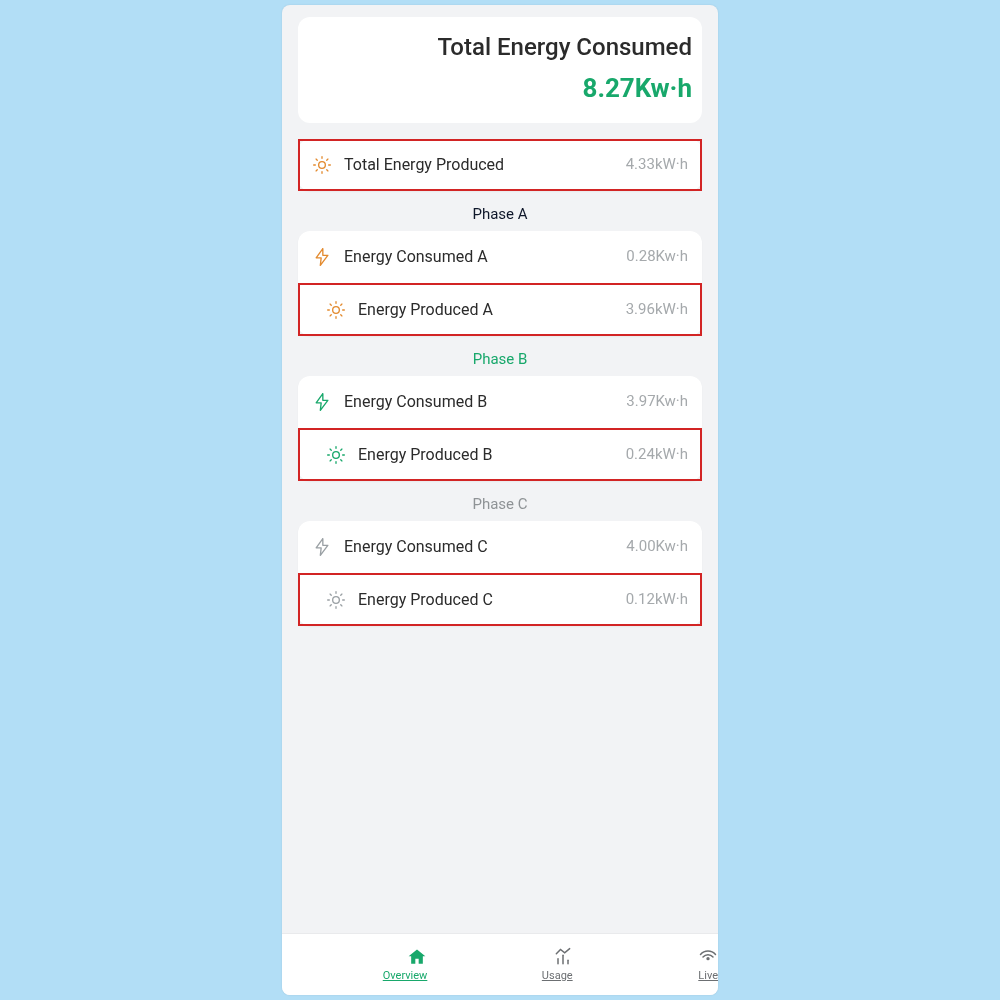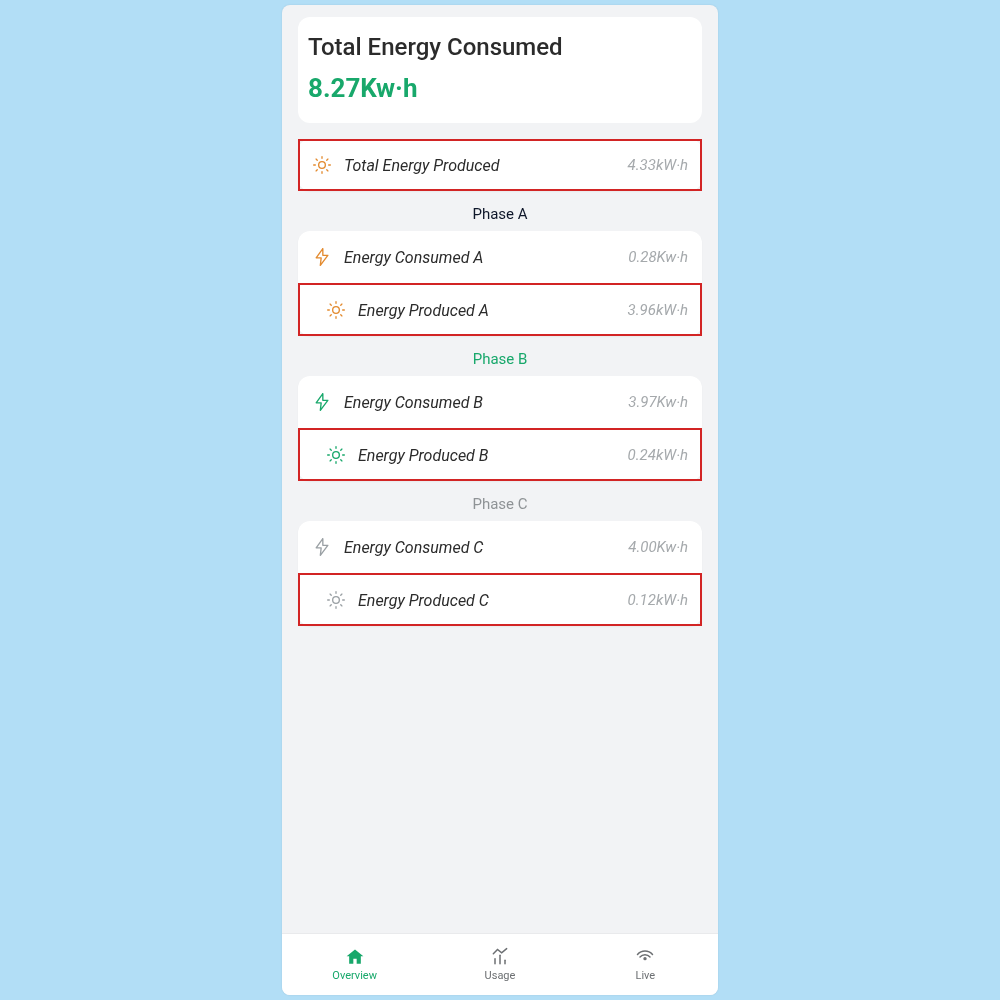--- a/index.html
+++ b/index.html
@@ -24,21 +24,21 @@
   }
   .scroll {
     flex: 1;
     overflow: hidden;
     padding: 12px 16px 0 16px;
   }
   .header-card {
     background: #fff;
     border-radius: 12px;
     padding: 16px 10px 20px 10px;
-    text-align: left;
+    text-align: right;
     margin-bottom: 16px;
   }
   .header-title {
     font-size: 24px;
     color: #2b2b2b;
     font-weight: 500;
   }
   .header-value {
     font-size: 26px;
     color: #18a86b;
@@ -54,24 +54,23 @@
   .section-title.green { color: #18a86b; }
   .section-title.gray { color: #8f9396; }
   .card {
     background: #fff;
     border-radius: 12px;
     margin-bottom: 14px;
     box-shadow: 0 1px 2px rgba(0,0,0,.04);
   }
   .row {
     display: flex;
-    align-items: center;
+    align-items: flex-start;
     padding: 16px 14px;
     gap: 12px;
-    font-style: italic;
   }
   .row + .row { border-top: 1px solid rgba(0,0,0,0); padding-left: 28px; }
   .row.highlight {
     outline: 2px solid #d22424;
     outline-offset: -2px;
   }
   .icon {
     width: 20px;
     height: 20px;
     flex: 0 0 20px;
@@ -89,25 +88,26 @@
   .nav {
     height: 62px;
     background: #fff;
     border-top: 1px solid #e9eaec;
     display: flex;
   }
   .nav-item {
     flex: 1;
     display: flex;
     flex-direction: column;
-    align-items: center;
+    align-items: flex-end;
     justify-content: center;
     gap: 2px;
     font-size: 11px;
     color: #6c6f72;
+    text-decoration: underline;
   }
   .nav-item.active { color: #18a86b; }
   .nav-icon { width: 20px; height: 20px; }
 </style>
 </head>
 <body>
 
 <div class="phone">
   <div class="scroll">
 

